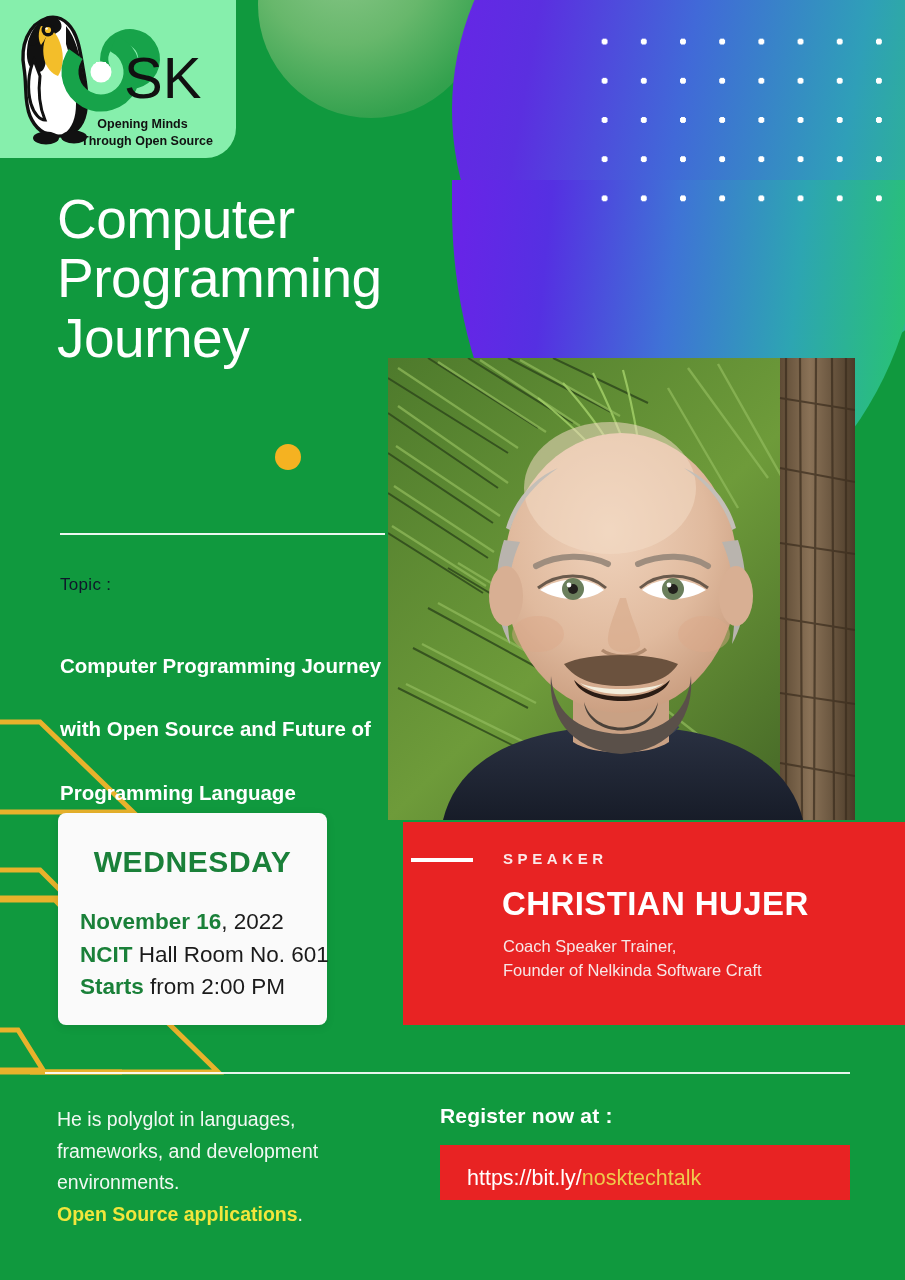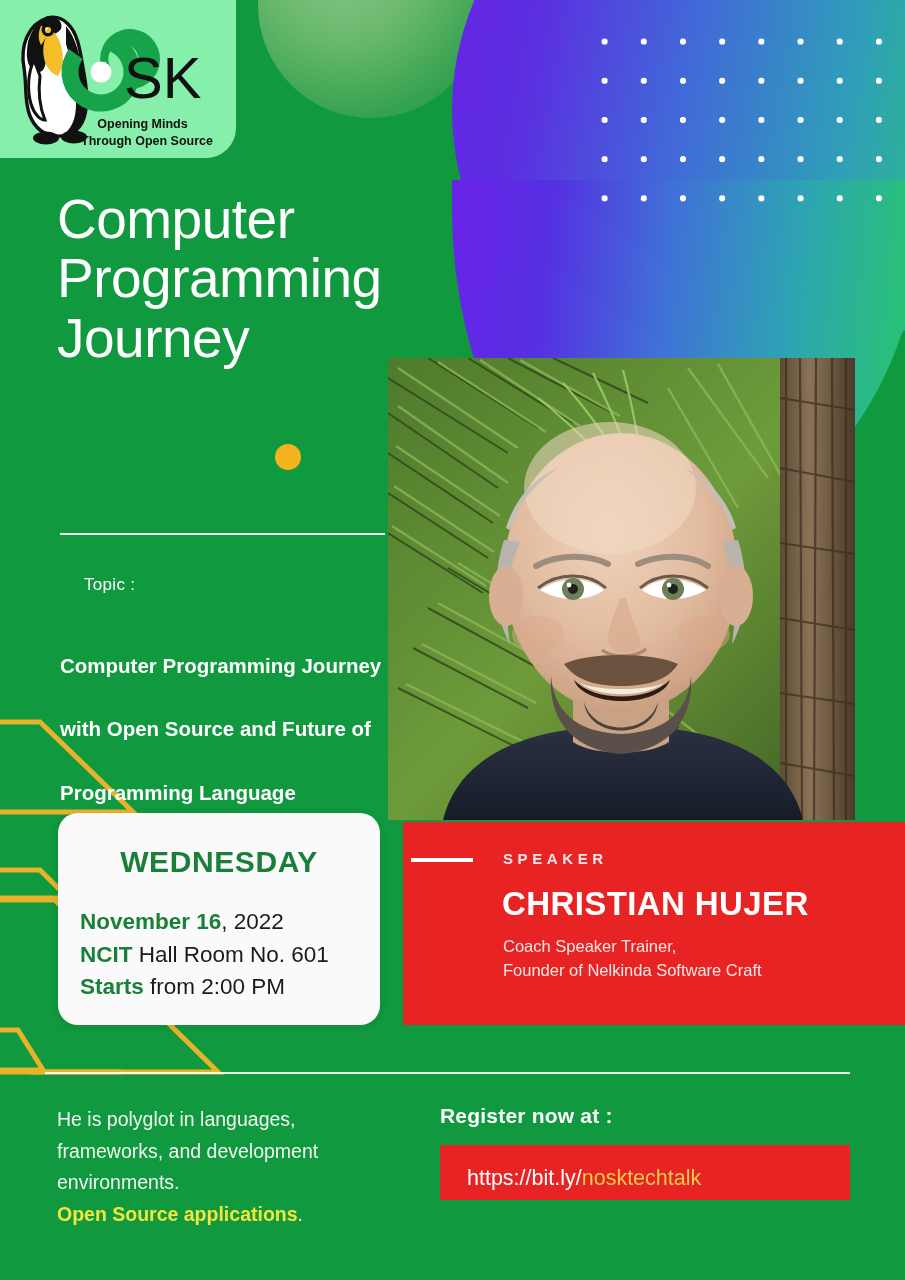--- a/index.html
+++ b/index.html
@@ -86,23 +86,22 @@
     background:#F5B221;
   }
 
   
   .topic-rule{
     position:absolute; left:60px; top:533px;
     width:325px; height:2px; background:#ffffff; opacity:.92;
   }
   .topic-label{
     position:absolute; left:60px; top:575px;
-    font-size:17px; color:#ffffff; font-weight:400;
+    font-size:17px; color:#0f172a; font-weight:400;
     letter-spacing:.3px;
-    margin-left:24px;
   }
   .topic-body{
     position:absolute; left:60px; top:620px;
     width:420px;
     font-size:20.5px; font-weight:700; color:#ffffff;
     line-height:1.72;
   }
   .topic-body .ln{ display:block; white-space:nowrap;margin-top:28px; }
 
   
@@ -113,23 +112,23 @@
     position:absolute; left:388px; top:358px;
     width:467px; height:462px;
     overflow:hidden;
     background:#3f5a2a;
   }
   .photo svg{ display:block; }
 
   
   .datecard{
     position:absolute; left:58px; top:813px;
-    width:322px; height:212px;
+    width:269px; height:212px;
     background:#FAFAFA;
-    border-radius:20px;
+    border-radius:8px;
     box-shadow:0 2px 8px rgba(0,0,0,.10);
   }
   .dc-day{
     position:absolute; top:32px; left:0; width:100%;
     text-align:center;
     font-size:30px; font-weight:700; color:#1A8039;
     letter-spacing:.6px;
   }
   .dc-lines{
     position:absolute; top:93px; left:22px; right:14px;

